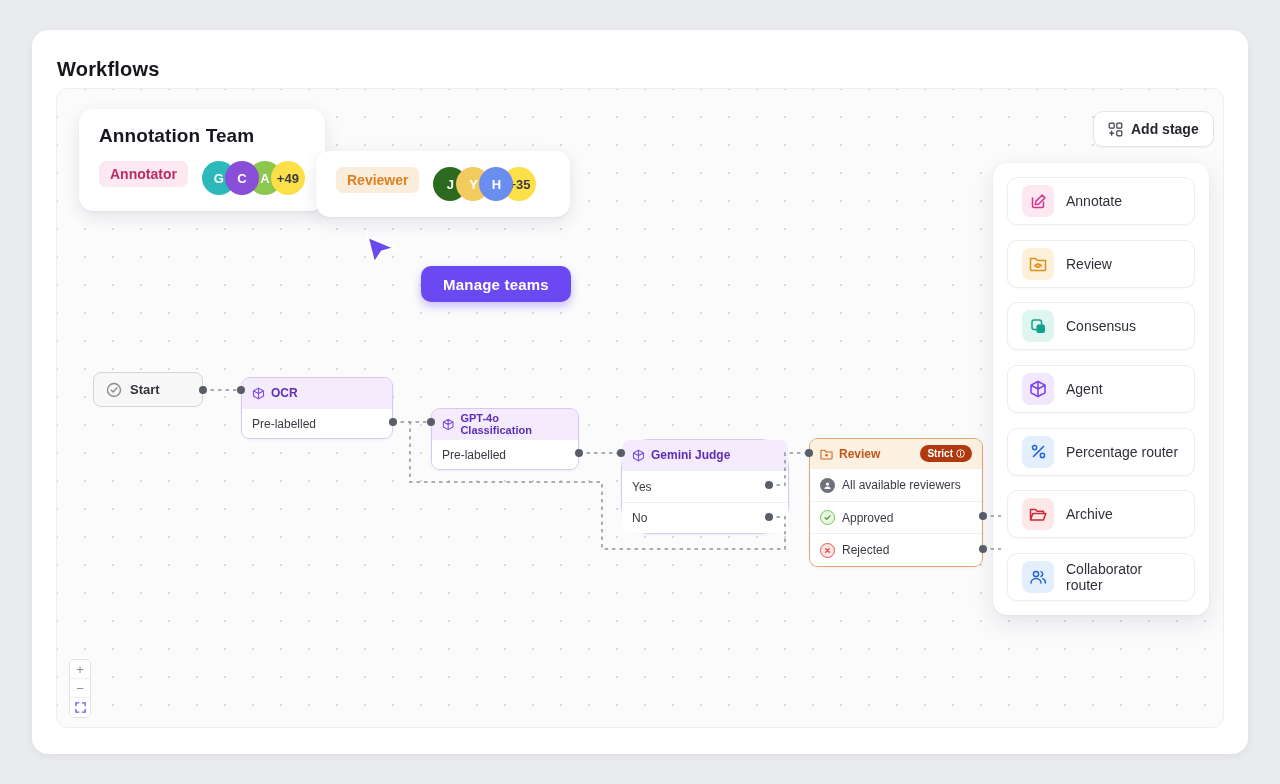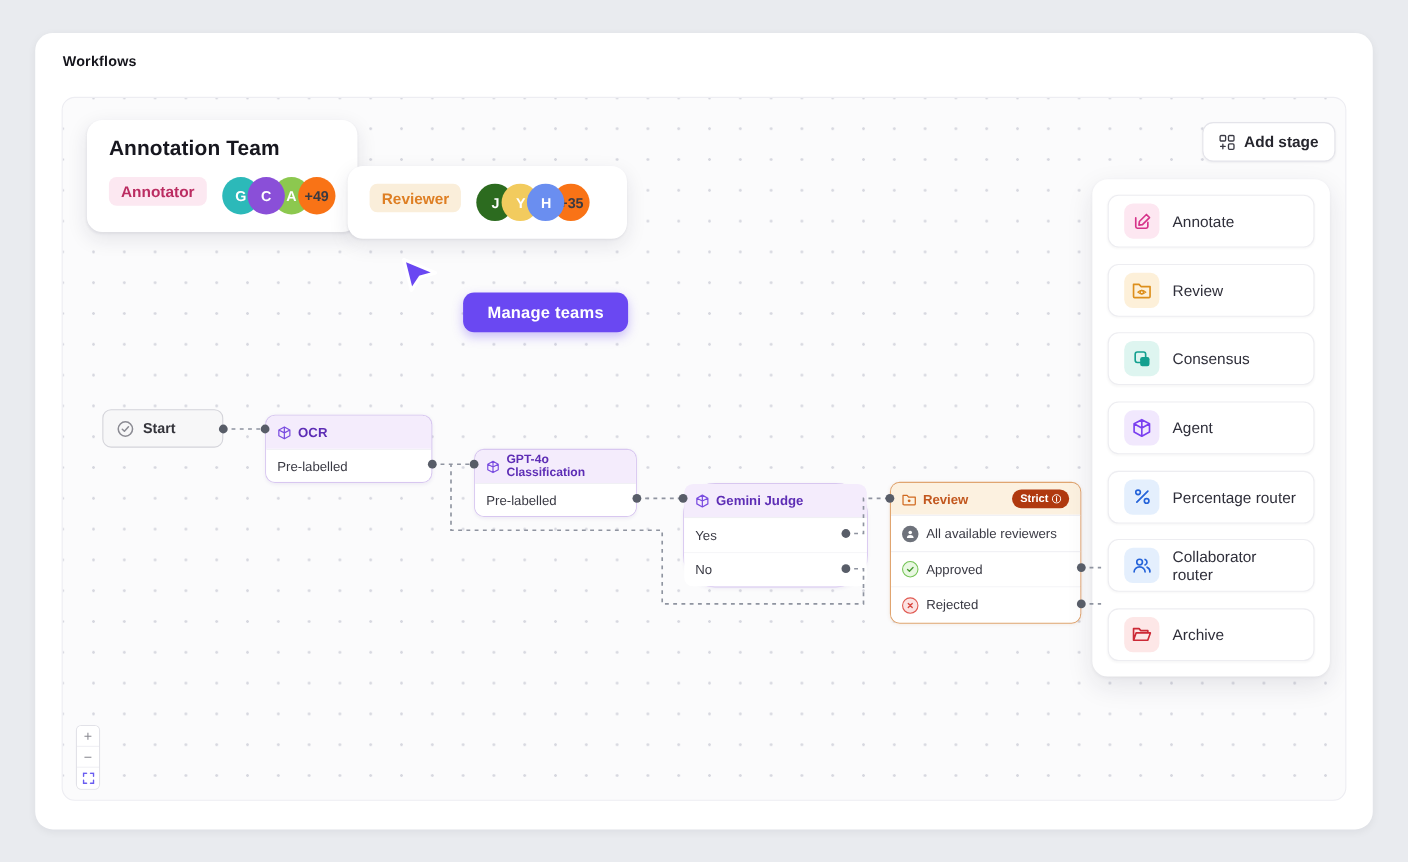--- a/index.html
+++ b/index.html
@@ -1,40 +1,40 @@
 <!DOCTYPE html>
 <html><head>
 <meta charset="utf-8">
 <style>
   * { box-sizing: border-box; margin: 0; padding: 0; }
   html,body { width:1280px; height:784px; overflow:hidden; }
   body { background:#e9ebef; font-family:"Liberation Sans", sans-serif; color:#2b2b33; }
 
   .app-card { position:absolute; left:32px; top:30px; width:1216px; height:724px;
     background:#fff; border-radius:16px; box-shadow:0 2px 8px rgba(20,20,40,.06); }
-  .page-title { position:absolute; left:25px; top:18px; font-size:13px; font-weight:700; color:#15151c; letter-spacing:.2px;text-align:right; }
+  .page-title { position:absolute; left:25px; top:28px; font-size:20px; font-weight:700; color:#15151c; letter-spacing:.2px;text-align:right; }
 
   .canvas { position:absolute; left:24px; top:58px; width:1168px; height:640px;
     background:#fbfbfc; border:1px solid #ededf2; border-radius:12px;
     background-image:radial-gradient(circle, #d7d8e0 1.1px, transparent 1.4px);
     background-size:28px 28px; background-position:14px 14px; overflow:hidden; }
 
   
   .team-card { position:absolute; background:#fff; border-radius:14px;
     box-shadow:0 6px 18px rgba(30,30,60,.10), 0 1px 2px rgba(30,30,60,.06); padding:16px 20px; }
   .team-card h2 { font-size:19px; font-weight:700; color:#17171f; margin-bottom:14px; letter-spacing:.1px; }
   .team-row { display:flex; align-items:flex-start; }
   .role-badge { font-size:14px; font-weight:700; padding:5px 11px; border-radius:7px; }
   .role-annotator { background:#fce8f1; color:#bb2d62; }
   .role-reviewer  { background:#faeeda; color:#de7f24; }
   .avatars { display:flex; margin-left:14px; }
   .avatar { width:34px; height:34px; border-radius:50%; color:#fff; font-size:13px; font-weight:700;
     display:flex; align-items:center; justify-content:center; margin-left:-11px; position:relative; }
   .avatar:first-child { margin-left:0; }
-  .avatar-more { background:#f97316; color:#3a3a42; font-weight:600; font-size:13px; }
+  .avatar-more { background:#fde047; color:#3a3a42; font-weight:600; font-size:13px; }
 
   
   .manage-btn { position:absolute; left:334px; top:177px; width:150px; height:36px; background:#6a48f2;
     color:#fff; font-size:15px; font-weight:700; border:none; border-radius:10px; cursor:pointer;
     box-shadow:0 4px 10px rgba(106,72,242,.35); letter-spacing:.2px;margin-left:30px; }
   .cursor { position:absolute; left:304px; top:142px; z-index:30; }
 
   
   .add-stage { position:absolute; left:1036px; top:22px; height:36px; padding:0 14px; background:#fff;
     border:1px solid #e4e4ea; border-radius:10px; display:flex; align-items:center; gap:8px;
@@ -298,37 +298,37 @@
           <svg width="17" height="17" viewBox="0 0 17 17">
               <path d="M13.5,3.5 L3.5,13.5" stroke="#2563d9" stroke-width="1.6" stroke-linecap="round"></path>
               <circle cx="4.6" cy="4.6" r="2.1" fill="none" stroke="#2563d9" stroke-width="1.5"></circle>
               <circle cx="12.4" cy="12.4" r="2.1" fill="none" stroke="#2563d9" stroke-width="1.5"></circle>
             </svg>
         </span>
         <span class="lbl">Percentage router</span>
       </div>
 
       <div class="palette-item">
+        <span class="tile t-red">
+          <svg width="18" height="15" viewBox="0 0 18 15">
+              <path d="M1.5,13 V2.5 h5 l1.6,1.8 h6.4 V6.4 M1.5,13 L3.8,6.4 H16.8 L14.4,13 Z" fill="none" stroke="#cc2936" stroke-width="1.5" stroke-linejoin="round"></path>
+            </svg>
+        </span>
+        <span class="lbl">Archive</span>
+      </div>
+
+      <div class="palette-item">
         <span class="tile t-blue">
           <svg width="18" height="16" viewBox="0 0 18 16">
               <circle cx="7" cy="5" r="2.6" fill="none" stroke="#2563d9" stroke-width="1.5"></circle>
               <path d="M2,14 a5,4.6 0 0 1 10,0" fill="none" stroke="#2563d9" stroke-width="1.5" stroke-linecap="round"></path>
               <path d="M12,2.6 a2.6,2.6 0 0 1 0,4.9 M13.8,9.6 a4.8,4.5 0 0 1 2.6,4.4" fill="none" stroke="#2563d9" stroke-width="1.5" stroke-linecap="round"></path>
             </svg>
         </span>
         <span class="lbl">Collaborator router</span>
-      </div>
-
-      <div class="palette-item">
-        <span class="tile t-red">
-          <svg width="18" height="15" viewBox="0 0 18 15">
-              <path d="M1.5,13 V2.5 h5 l1.6,1.8 h6.4 V6.4 M1.5,13 L3.8,6.4 H16.8 L14.4,13 Z" fill="none" stroke="#cc2936" stroke-width="1.5" stroke-linejoin="round"></path>
-            </svg>
-        </span>
-        <span class="lbl">Archive</span>
       </div>
 
     </div>
 
     <div class="zoomer">
       <button>+</button>
       <button>−</button>
       <button>
         <svg width="11" height="11" viewBox="0 0 12 12">
           <path d="M1,4 V1 H4 M8,1 H11 V4 M11,8 V11 H8 M4,11 H1 V8" fill="none" stroke="#6a5df0" stroke-width="1.5" stroke-linecap="round"></path>

